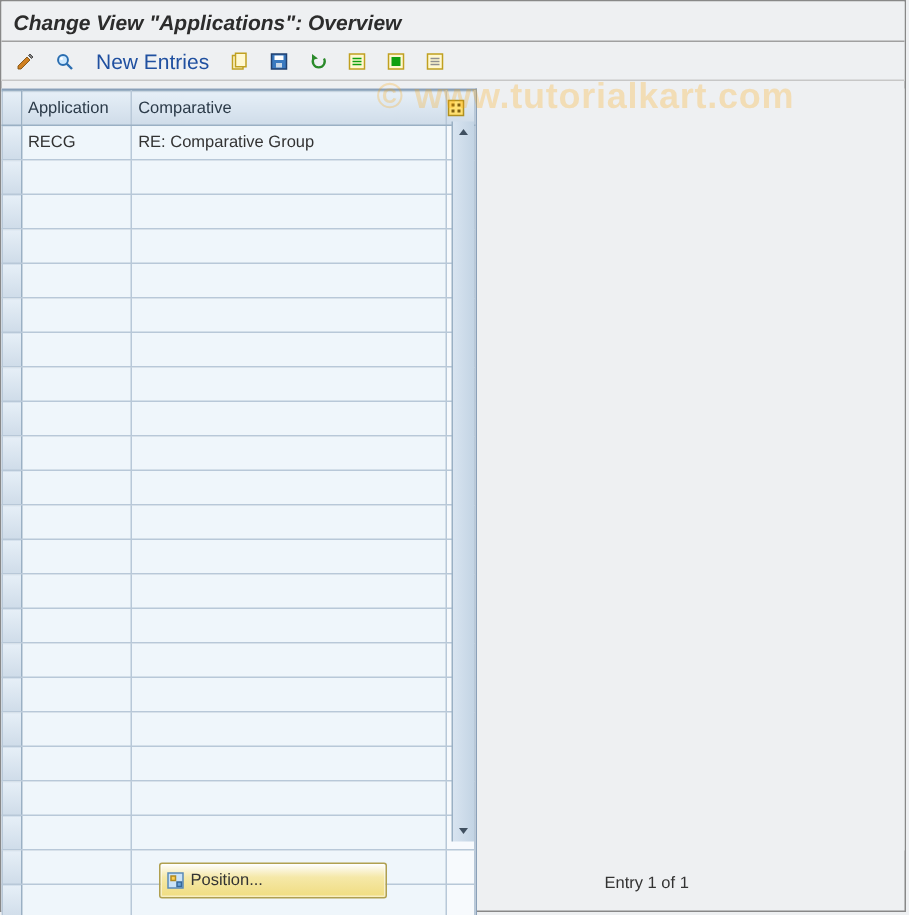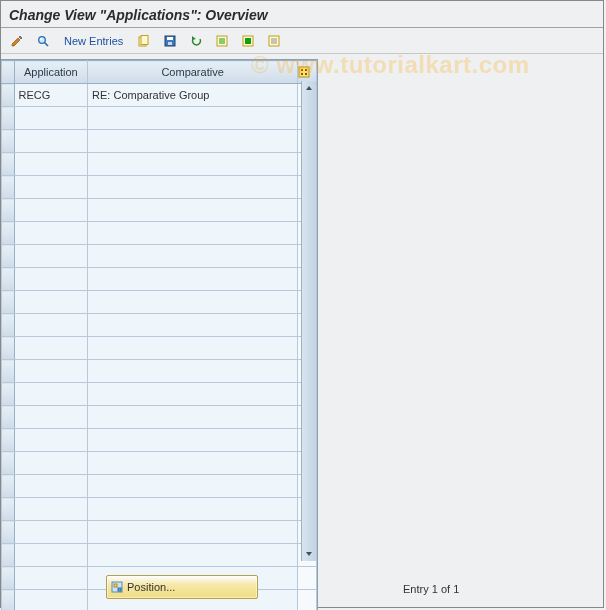--- a/index.html
+++ b/index.html
@@ -46,21 +46,21 @@
     display: flex;
     align-items: center;
     justify-content: center;
     border: 1px solid transparent;
     border-radius: 2px;
     cursor: pointer;
   }
   .tb-text {
     padding: 0 6px;
     color: #2050a0;
-    font-size: 11px;
+    font-size: 14px;
     cursor: pointer;
     height: 20px;
     line-height: 20px;
     border: 1px solid transparent;
     border-radius: 2px;
   }
   svg { display: block; }
 
   .content {
     position: absolute;
@@ -90,21 +90,20 @@
     text-align: left;
     overflow: hidden;
     white-space: nowrap;
   }
   th {
     background: linear-gradient(#e6eff7, #cfdce9);
     color: #2b3a48;
     font-weight: normal;
     border-top: 1px solid #9ab0c4;
     border-bottom: 1px solid #9ab0c4;
-    text-align: center;
   }
   .row-handle {
     width: 12px;
     min-width: 12px;
     background: linear-gradient(#e6eff7, #cfdce9);
     border-right: 1px solid #9ab0c4;
     padding: 0;
   }
   .cell {
     background: #eff6fb;

